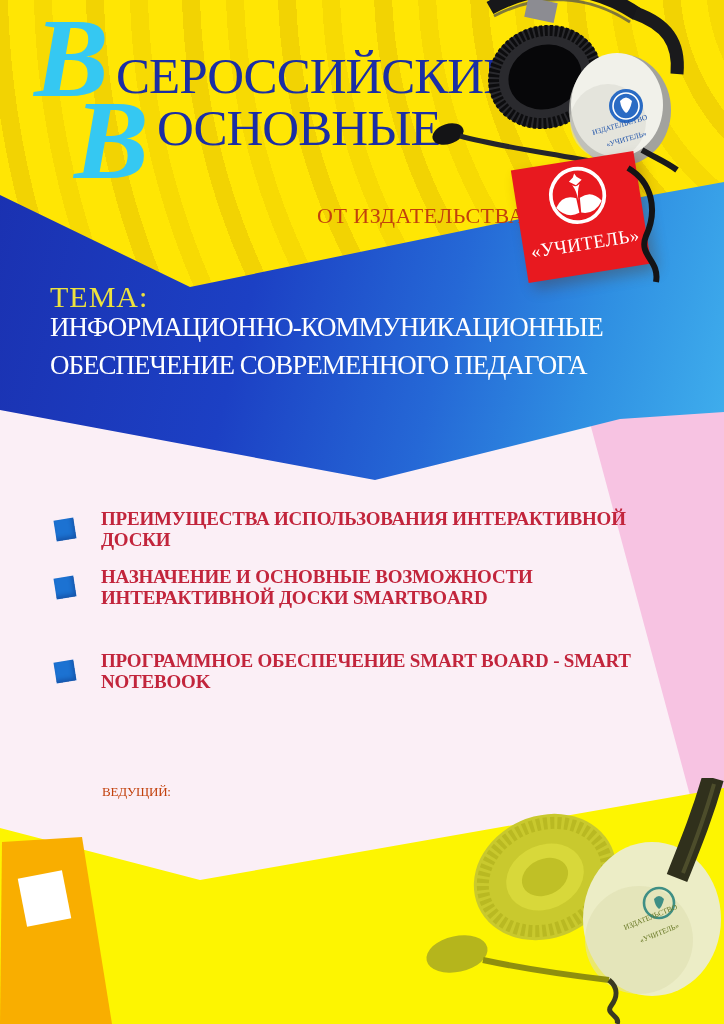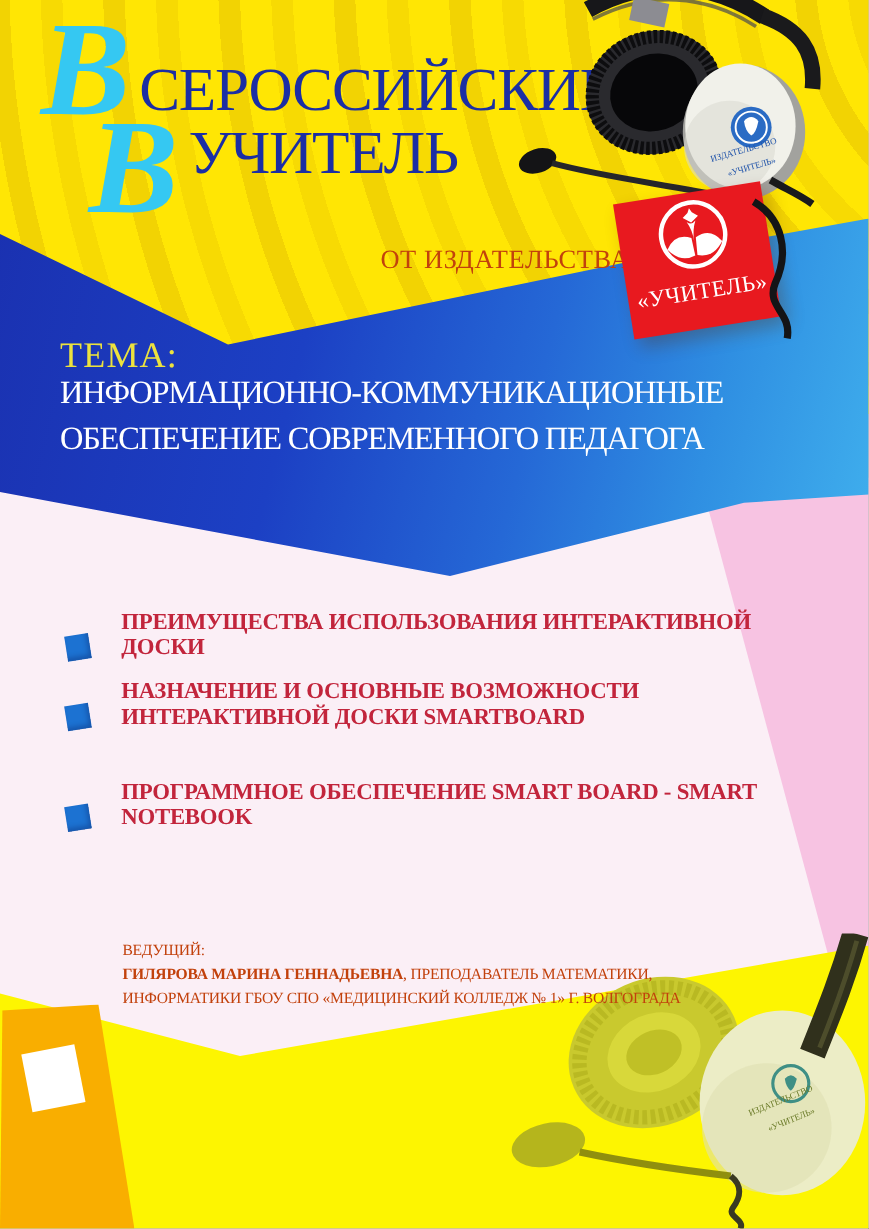--- a/index.html
+++ b/index.html
@@ -43,21 +43,21 @@
   .v1{left:34px;top:2px;}
   .v2{left:74px;top:84px;}
   .headline{position:absolute;z-index:5;color:#1b2ea4;font-size:51px;line-height:1;letter-spacing:-1px;font-weight:normal;}
   .h1{left:116px;top:51px;}
   .h2{left:157px;top:103px;}
   .from-pub{position:absolute;z-index:5;left:317px;top:203px;color:#c2410c;font-size:22px;letter-spacing:.5px;}
   
   .tema{position:absolute;z-index:5;left:50px;top:280px;color:#ece23e;font-size:30px;letter-spacing:1px;text-align:center;}
   .theme-lines{position:absolute;z-index:5;left:50px;top:308px;color:#ffffff;font-size:27px;letter-spacing:-1px;line-height:38px;white-space:nowrap;}
   
-  .bullet{position:absolute;z-index:5;left:55px;display:flex;align-items:flex-end;}
+  .bullet{position:absolute;z-index:5;left:55px;display:flex;align-items:center;}
   .b1{top:508px;} .b2{top:566px;} .b3{top:650px;}
   .bullet .sq{flex:0 0 auto;width:20px;height:21px;background:#1c72d2;transform:rotate(-9deg);margin-top:1px;
     box-shadow:inset -2px -3px 4px rgba(0,0,60,.25);}
   .bullet .txt{margin-left:26px;max-width:545px;color:#c2253c;font-size:19px;line-height:21px;font-weight:bold;letter-spacing:-0.2px;}
   
   .presenter{position:absolute;z-index:5;left:102px;top:782px;width:520px;color:#c2410c;font-size:13px;line-height:20px;letter-spacing:-0.2px;}
   .presenter .name{font-weight:bold;}
   
   .red-badge{
     position:absolute;z-index:6;left:519px;top:160px;width:124px;height:114px;
@@ -79,21 +79,21 @@
   <div class="top-yellow"></div>
   <div class="pink-poly"></div>
   <div class="bottom-yellow"></div>
   <div class="orange-band"></div>
   <div class="white-square"></div>
   <div class="blue-band"></div>
 
   <div class="big-v v1">В</div>
   <div class="headline h1">СЕРОССИЙСКИЕ</div>
   <div class="big-v v2">В</div>
-  <div class="headline h2">УЧИТЕЛЬ</div>
+  <div class="headline h2">ОСНОВНЫЕ</div>
   <div class="from-pub">ОТ ИЗДАТЕЛЬСТВА</div>
 
   <div class="tema">ТЕМА:</div>
   <div class="theme-lines">
     <div>ИНФОРМАЦИОННО-КОММУНИКАЦИОННЫЕ</div>
     <div>ОБЕСПЕЧЕНИЕ СОВРЕМЕННОГО ПЕДАГОГА</div>
   </div>
 
   <div class="bullet b1">
     <span class="sq"></span>
@@ -103,21 +103,20 @@
     <span class="sq"></span>
     <span class="txt">НАЗНАЧЕНИЕ И ОСНОВНЫЕ ВОЗМОЖНОСТИ ИНТЕРАКТИВНОЙ ДОСКИ SMARTBOARD</span>
   </div>
   <div class="bullet b3">
     <span class="sq"></span>
     <span class="txt">ПРОГРАММНОЕ ОБЕСПЕЧЕНИЕ SMART BOARD - SMART NOTEBOOK</span>
   </div>
 
   <div class="presenter">
     <div>ВЕДУЩИЙ:</div>
-    <div><span class="name">ГИЛЯРОВА МАРИНА ГЕННАДЬЕВНА</span><span>, ПРЕПОДАВАТЕЛЬ МАТЕМАТИКИ, ИНФОРМАТИКИ ГБОУ СПО «МЕДИЦИНСКИЙ КОЛЛЕДЖ № 1» Г. ВОЛГОГРАДА</span></div>
   </div>
 
   <svg class="headset-top" width="294" height="248" viewBox="0 0 294 248">
 
     <path d="M60 8 C110 -20 162 -16 207 14" fill="none" stroke="#17171a" stroke-width="14"></path>
     <path d="M64 16 C110 -8 158 -5 200 22" fill="none" stroke="#4a4a50" stroke-width="3" opacity=".7"></path>
     <rect x="96" y="0" width="30" height="20" fill="#8c8c92" transform="rotate(12 111 10)"></rect>
     <path d="M205 13 C236 24 250 42 247 74" fill="none" stroke="#1a1a1c" stroke-width="13"></path>
 
     <g transform="rotate(-18 115 77)">

